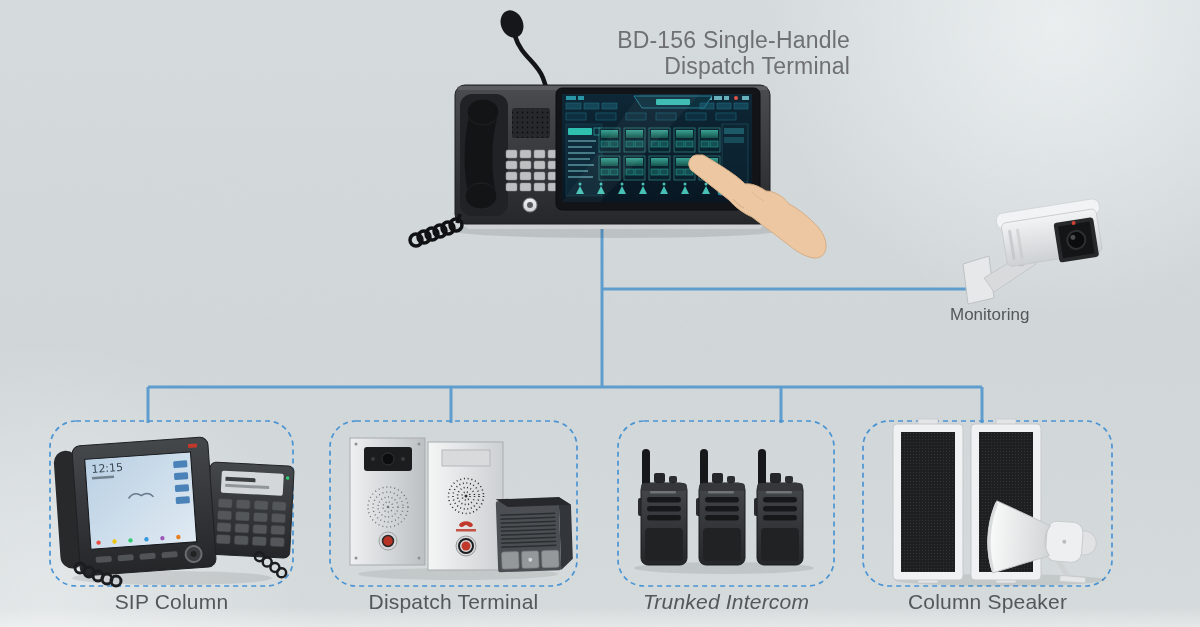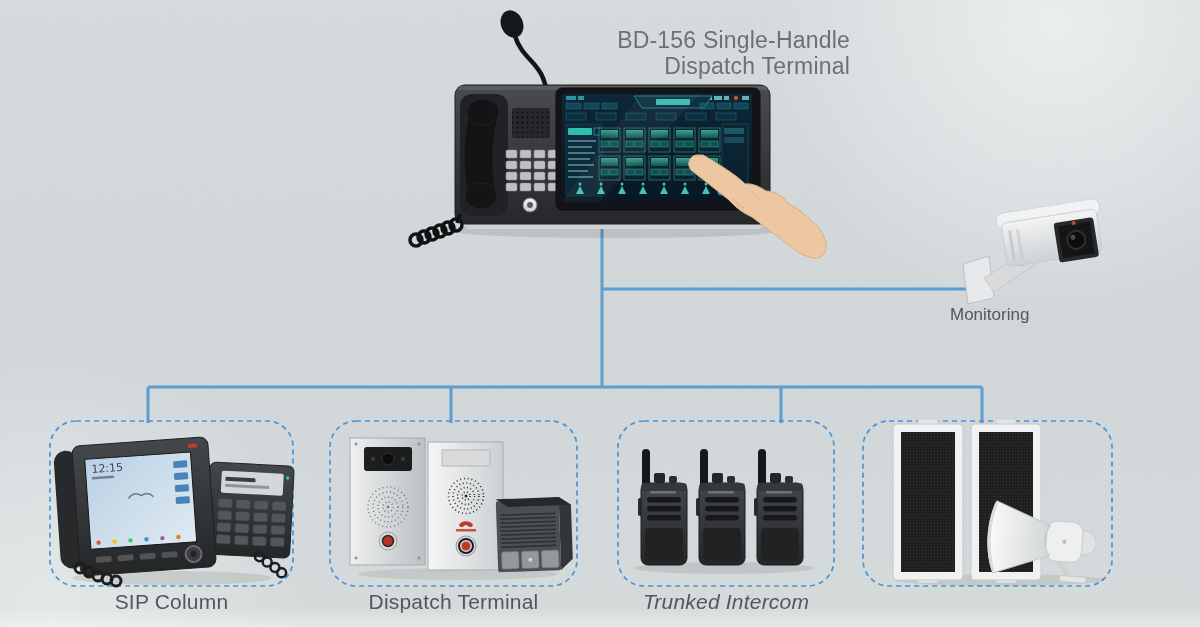--- a/index.html
+++ b/index.html
@@ -492,15 +492,16 @@
   </svg>
 
   <div class="title">
     <div>BD-156 Single-Handle</div>
     <div>Dispatch Terminal</div>
   </div>
   <div class="monitoring-label">Monitoring</div>
   <div class="group-label gl-1">SIP Column</div>
   <div class="group-label gl-2">Dispatch Terminal</div>
   <div class="group-label gl-3">Trunked Intercom</div>
+  <div class="group-label gl-4">Column Speaker</div>
 
   <div class="bottom-fade"></div>
 </div>
 
 </body></html>

